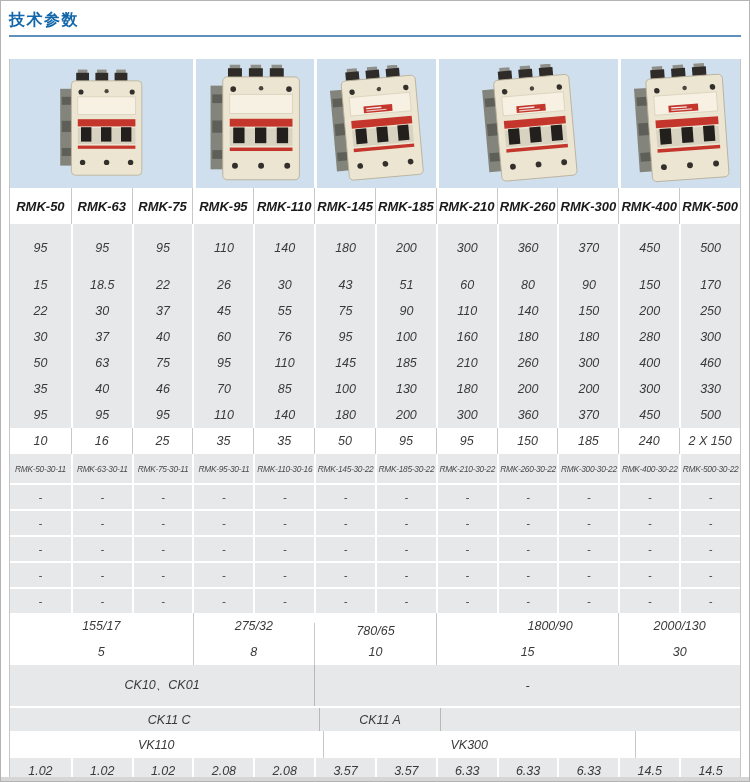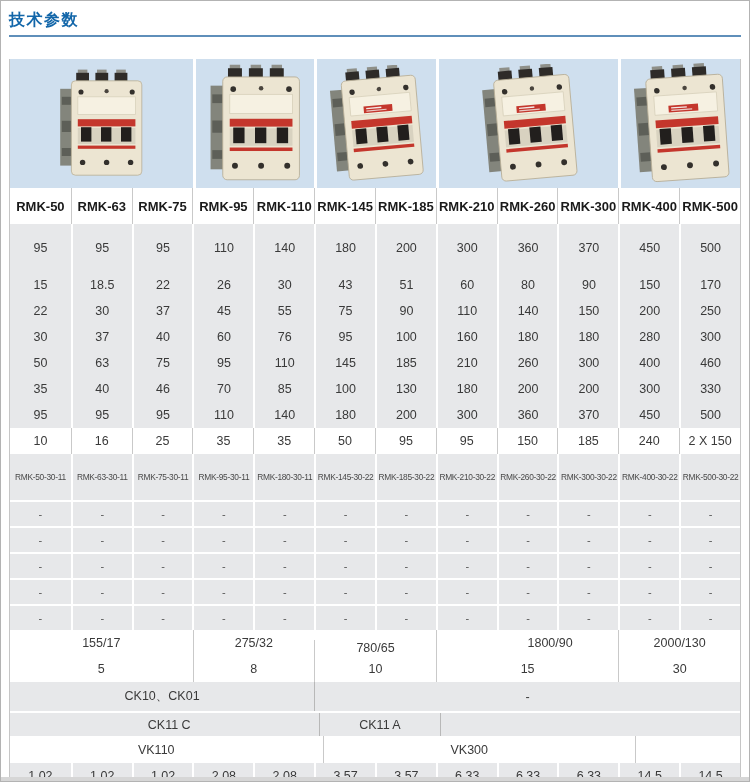--- a/index.html
+++ b/index.html
@@ -17,40 +17,40 @@
     margin:22px 8px 0 8px;
     border-left:1px solid #c6c6c6;border-right:1px solid #c6c6c6;
   }
   
   .photos{display:grid;grid-template-columns:repeat(12,1fr);height:129px;background:#fff;}
   .photo{
     background:#cfdfee;display:flex;align-items:center;justify-content:center;overflow:hidden;
   }
   .photo:not(:first-child){border-left:3px solid #fff;}
   
-  .trow{display:grid;grid-template-columns:repeat(12,1fr);height:26px;}
+  .trow{display:grid;grid-template-columns:repeat(12,1fr);height:26px;font-style:italic;}
   .tcell{
     display:flex;align-items:center;justify-content:center;
     font-size:12.5px;color:#3a3a3a;overflow:hidden;white-space:nowrap;
   }
   .trow.header{height:36px;background:#fff;}
   .header .tcell{font-size:13px;font-weight:bold;color:#1a1a1a;border-left:1px solid #c9c9c9;}
   .trow.g{background:#e7e8ea;}
   .trow.w{background:#fff;}
   .g .tcell{border-left:2px solid #fff;}
   .w .tcell{border-left:1px solid #c9c9c9;}
   .g.merged .tcell{border-left:1px solid #b8b8b8;}
   .nodiv .tcell{border-left:none;}
   .trow > .tcell:first-child{border-left:none !important;}
   .tall{height:48px;}
-  .models{height:46px;}
+  .models{height:29px;}
   .models .tcell{font-size:8.4px;color:#4a4a4a;letter-spacing:-0.3px;}
   .dash{height:26px;border-top:2px solid #fff;box-sizing:border-box;}
   .dash .tcell{color:#555;font-size:11px;}
-  .ck{height:29px;}
+  .ck{height:41px;}
   .ck2{height:25px;border-top:2px solid #fff;box-sizing:border-box;padding-left:9px;}
   .vk{height:27px;gap:20px;}
   .weights{height:26px;}
   .bottom-strip{position:absolute;left:0;right:0;bottom:0;height:4px;background:#d6d6d6;}
 </style>
 </head>
 <body>
 
 <div class="page">
   <div class="title">技术参数</div>
@@ -343,21 +343,21 @@
           <div class="tcell">150</div>
           <div class="tcell">185</div>
           <div class="tcell">240</div>
           <div class="tcell">2 X 150</div>
         </div>
         <div class="trow g models">
           <div class="tcell">RMK-50-30-11</div>
           <div class="tcell">RMK-63-30-11</div>
           <div class="tcell">RMK-75-30-11</div>
           <div class="tcell">RMK-95-30-11</div>
-          <div class="tcell">RMK-180-30-11</div>
+          <div class="tcell">RMK-110-30-16</div>
           <div class="tcell">RMK-145-30-22</div>
           <div class="tcell">RMK-185-30-22</div>
           <div class="tcell">RMK-210-30-22</div>
           <div class="tcell">RMK-260-30-22</div>
           <div class="tcell">RMK-300-30-22</div>
           <div class="tcell">RMK-400-30-22</div>
           <div class="tcell">RMK-500-30-22</div>
         </div>
         <div class="trow g dash">
           <div class="tcell">-</div>

